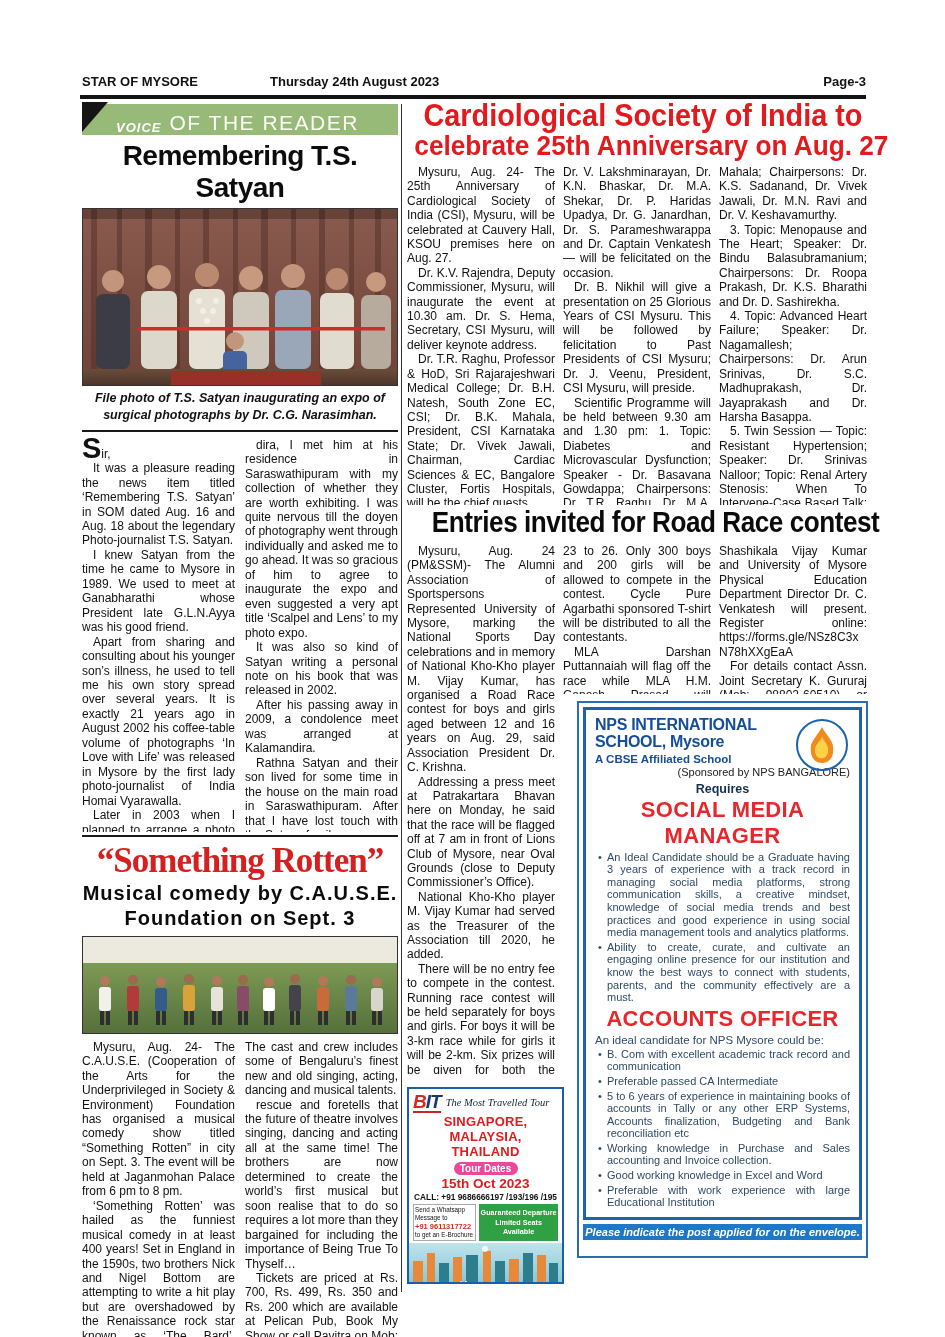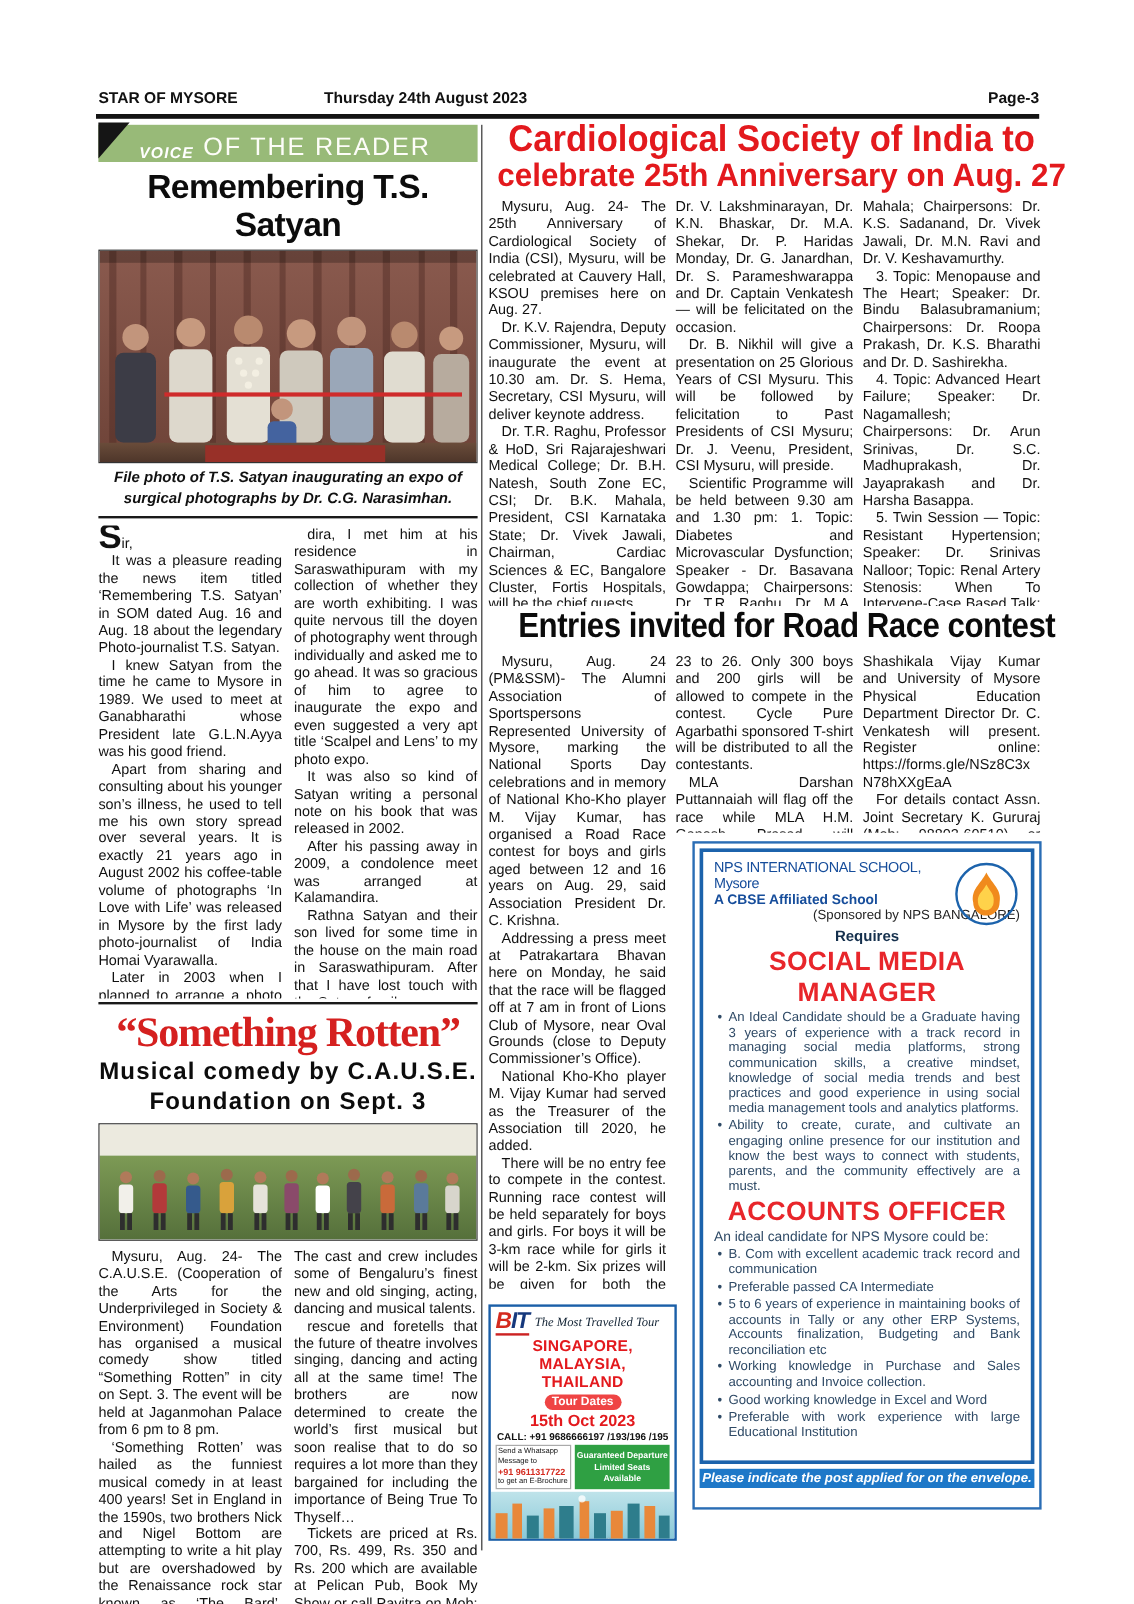--- a/index.html
+++ b/index.html
@@ -49,40 +49,40 @@
   .rr-col { position:absolute; top:444px; width:148px; font-size:12px; line-height:14.4px; text-align:justify; overflow-wrap:anywhere; }
   .rr-col p { text-indent:11px; }
   .rr-1 { left:0; height:530px; overflow:hidden; }
   .rr-2 { left:156px; height:150px; overflow:hidden; }
   .rr-3 { left:312px; width:148px; height:150px; overflow:hidden; }
 
   
   .nps-ad { position:absolute; left:170px; top:601px; width:291px; height:557px; border:2px solid #2a6db5; padding:4px; background:#fff; }
   .nps-inner { border:3px solid #1c63ac; padding:7px 9px 6px; height:513px; overflow:hidden; color:#2f4a66; }
   .nps-top { position:relative; }
-  .nps-title { color:#164d9b; font-weight:normal; font-size:12px; line-height:1.05; width:200px; letter-spacing:-0.3px; }
+  .nps-title { color:#164d9b; font-weight:bold; font-size:16px; line-height:1.05; width:200px; letter-spacing:-0.3px; }
   .nps-cbse { color:#164d9b; font-weight:bold; font-size:11.5px; margin-top:2px; }
   .nps-sponsor { color:#222; font-size:11px; margin-top:1px;text-align:right; }
   .nps-logo { position:absolute; right:2px; top:2px; width:52px; height:52px; border:2px solid #1c63ac; border-radius:50%; display:flex; align-items:center; justify-content:center; }
   .nps-requires { text-align:center; font-weight:bold; font-size:12.5px; color:#15304d; margin-top:4px; }
   .nps-post { text-align:center; font-weight:bold; font-size:22px; color:#e8262b; letter-spacing:0.3px; margin:1px 0 2px; }
   .nps-bullets { list-style:none; font-size:11px; line-height:12.6px; text-align:justify; }
   .nps-bullets li { padding-left:12px; position:relative; margin-bottom:2px; }
   .nps-bullets li::before { content:"•"; position:absolute; left:3px; }
   .nps-intro { font-size:11.5px; margin:1px 0 2px; }
   .nps-strip { background:#1e78c8; color:#fff; font-style:italic; font-weight:bold; font-size:11px; text-align:center; padding:2px 0; margin-top:4px; }
 
   
   .bit-ad { position:absolute; left:0; top:987px; width:157px; height:197px; border:2px solid #1b5fa8; background:#fff; overflow:hidden; }
   .bit-row1 { display:flex; align-items:center; gap:5px; padding:3px 4px 0; }
   .bit-logo { font-style:italic; font-weight:bold; font-size:19px; color:#16387c; letter-spacing:-1px; border-bottom:2px solid #c22; line-height:1; }
   .bit-logo::first-letter { color:#d42a1e; }
   .bit-tagline { font-family:"Liberation Serif", serif; font-style:italic; font-size:10.5px; color:#123; white-space:nowrap; }
   .bit-dest { text-align:center; color:#e3191d; font-weight:bold; font-size:13px; line-height:1.15; margin-top:2px; letter-spacing:0.2px; }
-  .bit-tourdates { display:block; width:64px; margin:2px auto 1px; background:#ef4444; color:#fff; font-weight:bold; font-size:10px; text-align:center; border-radius:8px; padding:1px 0; }
+  .bit-tourdates { display:block; width:64px; margin:2px auto 1px; background:#ec4899; color:#fff; font-weight:bold; font-size:10px; text-align:center; border-radius:8px; padding:1px 0; }
   .bit-date { text-align:center; color:#e3191d; font-weight:bold; font-size:13.5px; }
   .bit-call { font-weight:bold; font-size:8.3px; text-align:center; margin-top:1px; }
   .bit-row2 { display:flex; justify-content:space-between; align-items:stretch; padding:2px 4px; gap:3px; }
   .bit-wa { border:1px solid #aaa; font-size:6.3px; text-align:left; width:64px; padding:1px; line-height:1.25; }
   .bit-wa .wa-num { color:#d42a1e; font-weight:bold; font-size:7.5px; }
   .bit-badge { background:#2fa043; color:#fff; font-weight:bold; font-size:7.2px; text-align:center; width:80px; display:flex; flex-direction:column; justify-content:center; line-height:1.3; padding:1px; }
   .bit-sky { position:relative; line-height:0; }
   .bit-web { position:absolute; left:0; right:0; bottom:4px; text-align:center; color:#fff; font-weight:bold; font-size:8.5px; text-shadow:0 0 2px #a35a10; }
 </style>
 </head>
@@ -297,21 +297,21 @@
       <span class="cardio-h2">celebrate 25th Anniversary on Aug. 27</span>
     </div>
 
     <div class="cardio-cols">
       <div class="ncol">
           <p>Mysuru, Aug. 24- The 25th Anniversary of Cardiological Society of India (CSI), Mysuru, will be celebrated at Cauvery Hall, KSOU premises here on Aug. 27.</p>
           <p>Dr. K.V. Rajendra, Deputy Commissioner, Mysuru, will inaugurate the event at 10.30 am. Dr. S. Hema, Secretary, CSI Mysuru, will deliver keynote address.</p>
           <p>Dr. T.R. Raghu, Professor &amp; HoD, Sri Rajarajeshwari Medical College; Dr. B.H. Natesh, South Zone EC, CSI; Dr. B.K. Mahala, President, CSI Karnataka State; Dr. Vivek Jawali, Chairman, Cardiac Sciences &amp; EC, Bangalore Cluster, Fortis Hospitals, will be the chief guests.</p>
         </div>
       <div class="ncol cont">
-          <p>Dr. V. Lakshminarayan, Dr. K.N. Bhaskar, Dr. M.A. Shekar, Dr. P. Haridas Monday, Dr. G. Janardhan, Dr. S. Parameshwarappa and Dr. Captain Venkatesh — will be felicitated on the occasion.</p>
+          <p>Dr. V. Lakshminarayan, Dr. K.N. Bhaskar, Dr. M.A. Shekar, Dr. P. Haridas Upadya, Dr. G. Janardhan, Dr. S. Parameshwarappa and Dr. Captain Venkatesh — will be felicitated on the occasion.</p>
           <p>Dr. B. Nikhil will give a presentation on 25 Glorious Years of CSI Mysuru. This will be followed by felicitation to Past Presidents of CSI Mysuru; Dr. J. Veenu, President, CSI Mysuru, will preside.</p>
           <p>Scientific Programme will be held between 9.30 am and 1.30 pm: 1. Topic: Diabetes and Microvascular Dysfunction; Speaker - Dr. Basavana Gowdappa; Chairpersons: Dr. T.R. Raghu, Dr. M.A. Shekhar, Dr. K.N. Bhaskar and Dr. K.M. Srinath.</p>
         </div>
       <div class="ncol cont">
           <p>Mahala; Chairpersons: Dr. K.S. Sadanand, Dr. Vivek Jawali, Dr. M.N. Ravi and Dr. V. Keshavamurthy.</p>
           <p>3. Topic: Menopause and The Heart; Speaker: Dr. Bindu Balasubramanium; Chairpersons: Dr. Roopa Prakash, Dr. K.S. Bharathi and Dr. D. Sashirekha.</p>
           <p>4. Topic: Advanced Heart Failure; Speaker: Dr. Nagamallesh; Chairpersons: Dr. Arun Srinivas, Dr. S.C. Madhuprakash, Dr. Jayaprakash and Dr. Harsha Basappa.</p>
           <p>5. Twin Session — Topic: Resistant Hypertension; Speaker: Dr. Srinivas Nalloor; Topic: Renal Artery Stenosis: When To Intervene-Case Based Talk; Speaker: Dr. S. Shivanand; Chairpersons: Dr. Manjunath Shetty, Dr. P. Haridas Upadya and Dr. J. Rajagopal.</p>
         </div>
     </div>

